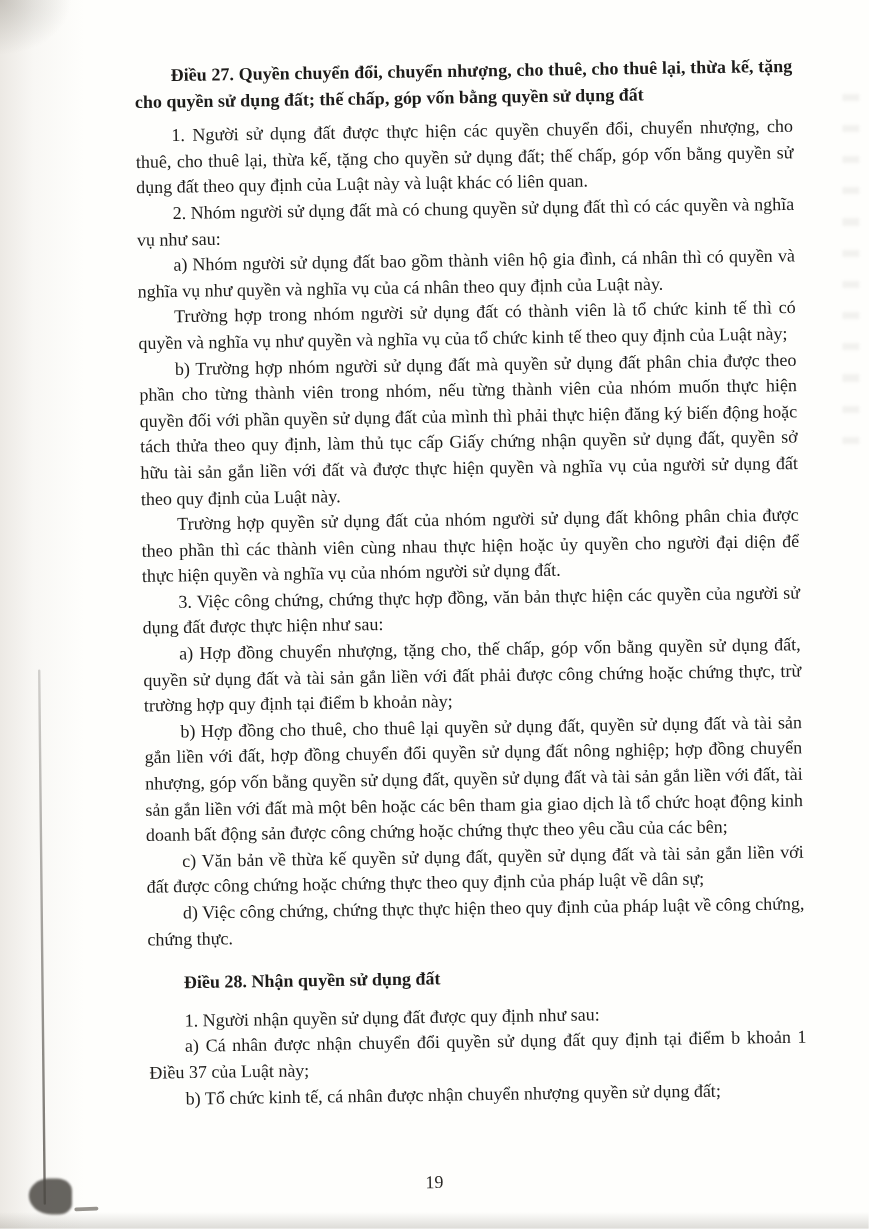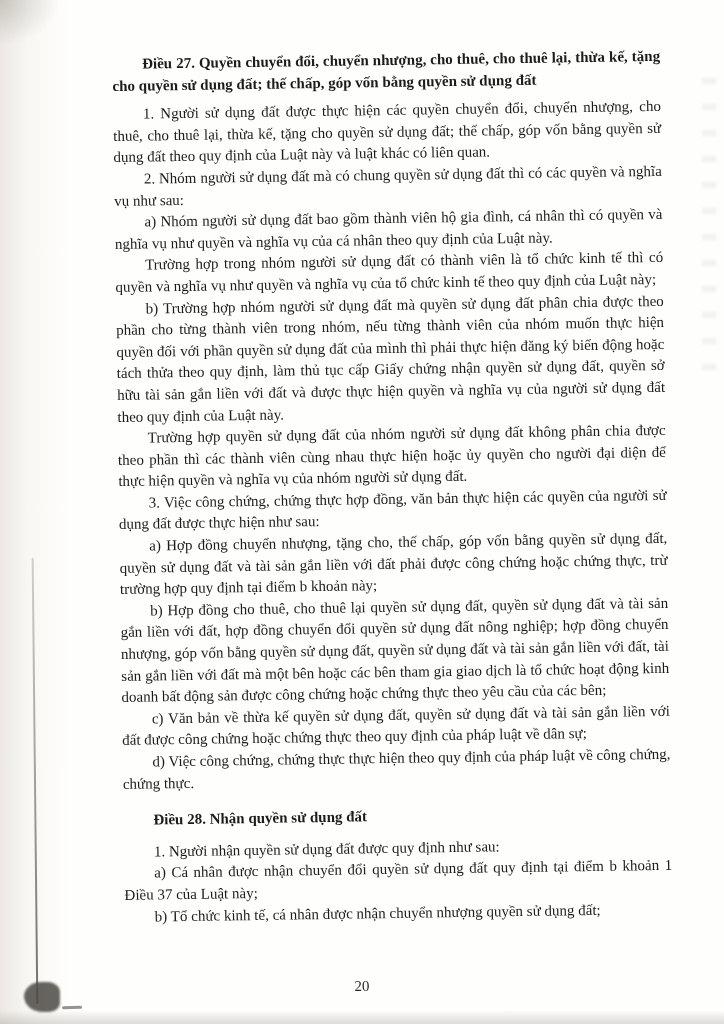--- a/index.html
+++ b/index.html
@@ -130,19 +130,19 @@
     <p>b) Hợp đồng cho thuê, cho thuê lại quyền sử dụng đất, quyền sử dụng đất và tài sản gắn liền với đất, hợp đồng chuyển đổi quyền sử dụng đất nông nghiệp; hợp đồng chuyển nhượng, góp vốn bằng quyền sử dụng đất, quyền sử dụng đất và tài sản gắn liền với đất, tài sản gắn liền với đất mà một bên hoặc các bên tham gia giao dịch là tổ chức hoạt động kinh doanh bất động sản được công chứng hoặc chứng thực theo yêu cầu của các bên;</p>
     <p>c) Văn bản về thừa kế quyền sử dụng đất, quyền sử dụng đất và tài sản gắn liền với đất được công chứng hoặc chứng thực theo quy định của pháp luật về dân sự;</p>
     <p>d) Việc công chứng, chứng thực thực hiện theo quy định của pháp luật về công chứng, chứng thực.</p>
 
     <h2 class="article-28">Điều 28. Nhận quyền sử dụng đất</h2>
     <p>1. Người nhận quyền sử dụng đất được quy định như sau:</p>
     <p>a) Cá nhân được nhận chuyển đổi quyền sử dụng đất quy định tại điểm b khoản 1 Điều 37 của Luật này;</p>
     <p>b) Tổ chức kinh tế, cá nhân được nhận chuyển nhượng quyền sử dụng đất;</p>
   </div>
 
-  <div class="page-number">20</div>
+  <div class="page-number">19</div>
 
   <div class="edge-line-left"></div>
   <div class="corner-blob"></div>
   <div class="bottom-dash"></div>
 
 </div>
 
 </body></html>

